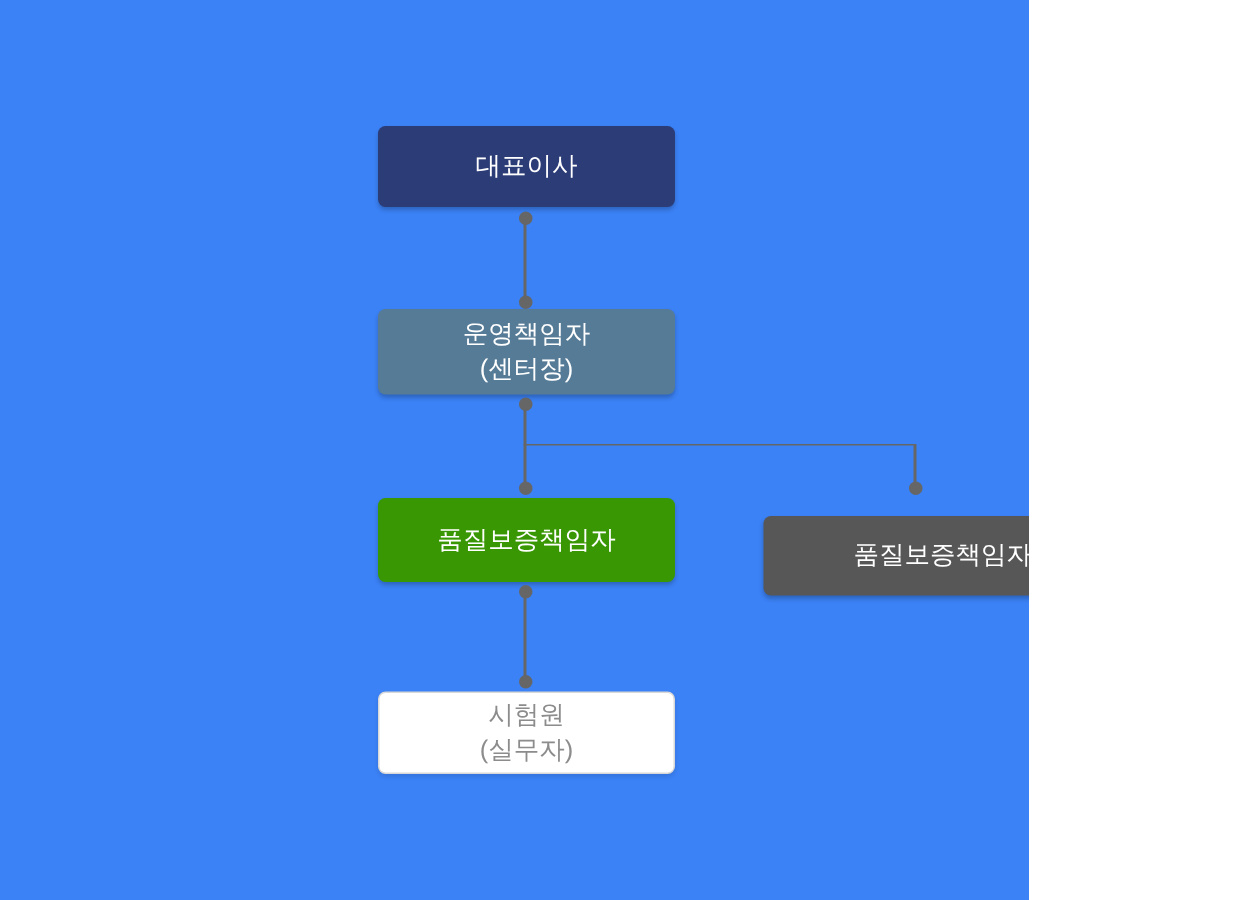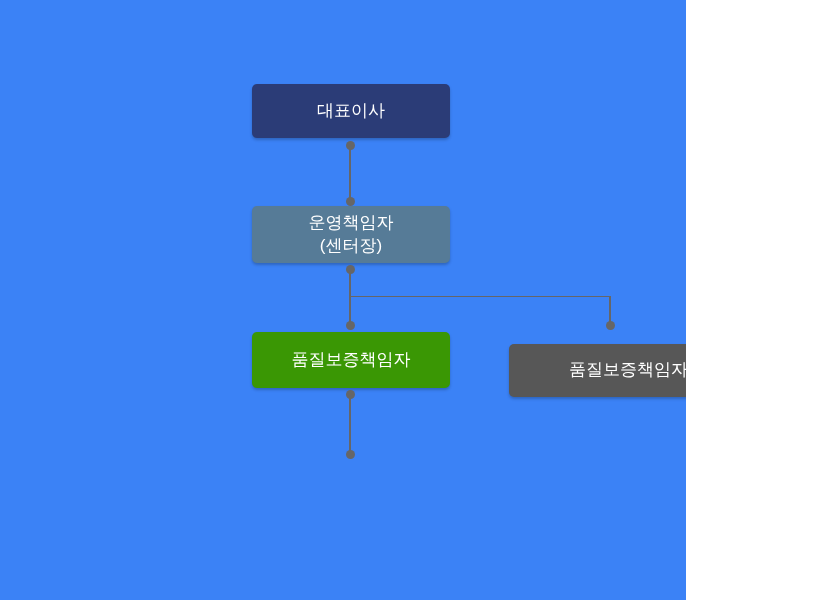--- a/index.html
+++ b/index.html
@@ -54,20 +54,22 @@
 
   <div class="node node-ceo" style="background: rgb(43, 60, 119);">대표이사</div>
 
   <div class="node node-operations" style="background: rgb(86, 123, 151);">운영책임자
 (센터장)</div>
 
   <div class="node node-testing" style="background: rgb(58, 151, 4);">품질보증책임자</div>
 
   <div class="node node-quality" style="background: rgb(87, 87, 87);">품질보증책임자</div>
 
+  <div class="node node-tester" style="background: rgb(255, 255, 255);">시험원
+(실무자)</div>
 
   <div class="vline" style="left:349.25px; top:145px; height:56px;"></div>
   <div class="dot" style="left:345.5px; top:140.5px;"></div>
   <div class="dot" style="left:345.5px; top:196.5px;"></div>
 
   <div class="vline" style="left:349.25px; top:269px; height:56px;"></div>
   <div class="hline" style="left:349.25px; top:295.5px; width:261px;"></div>
   <div class="vline" style="left:609.25px; top:295.5px; height:29.5px;"></div>
   <div class="dot" style="left:345.5px; top:264.5px;"></div>
   <div class="dot" style="left:345.5px; top:320.5px;"></div>

